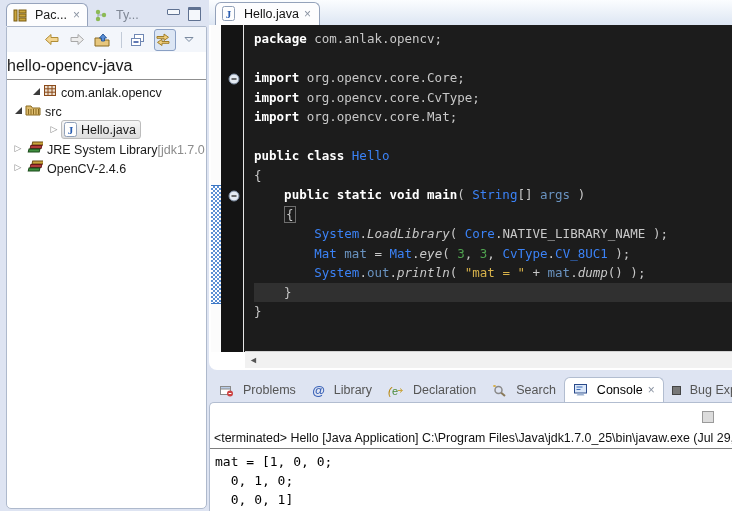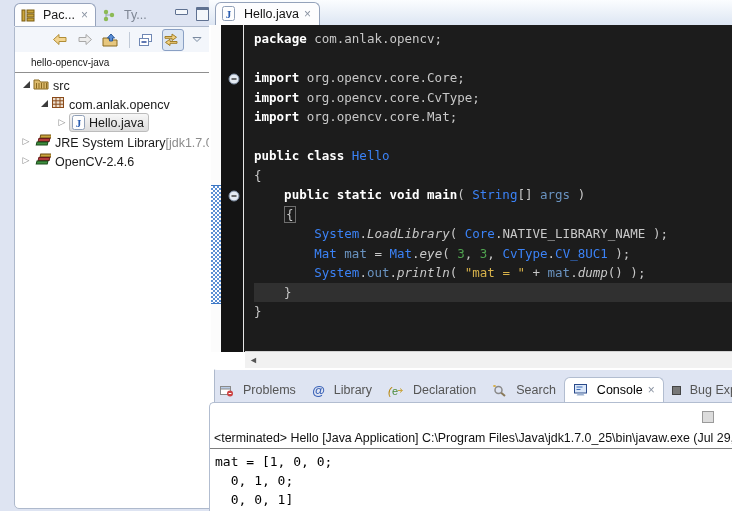--- a/index.html
+++ b/index.html
@@ -4,34 +4,34 @@
 <style>
   html,body{margin:0;padding:0}
   body{
     position:relative;width:732px;height:511px;overflow:hidden;
     background:#dee4f2;font-family:"Liberation Sans",sans-serif;
     -webkit-font-smoothing:antialiased;
   }
   .view{position:absolute}
 
   
-  #left-view{left:14px;top:0;width:201px;height:509px}
+  #left-view{left:6px;top:0;width:201px;height:509px}
   .tabrow{position:relative;height:26px;display:flex;align-items:flex-end;white-space:nowrap;overflow:hidden}
   .tab{display:inline-flex;align-items:center;gap:4px;padding:4px 7px 4px 6px;font-size:12.5px;color:#7f8795;border-radius:6px 6px 0 0;flex:none}
   .tab.active{background:#fdfdfe;border:1px solid #96a3bc;border-bottom:none;color:#1a1a1a}
   .tab .x{color:#8a93a2;font-size:12px;margin-left:2px;line-height:10px}
   .winbtns{position:absolute;top:7px;right:6px;display:flex;gap:8px;align-items:center}
   .btn-min{width:11px;height:4px;border:1px solid #5f7191;border-radius:1px;background:#f4f7fb;margin-top:-4px}
   .btn-max{width:11px;height:10px;border:1px solid #5f7191;border-top-width:3px;border-radius:1px;background:#f4f7fb}
   .panel-box{position:absolute;top:26px;left:0;right:0;bottom:0;background:#fff;border:1px solid #aeb9cc;border-radius:2px 2px 5px 5px;overflow:hidden}
   .ltoolbar{height:25px;background:#f3f6fb;display:flex;justify-content:flex-end;align-items:center;gap:5px;padding-right:5px}
   .tbtn{display:inline-flex;align-items:center;justify-content:center;width:20px;height:20px;border-radius:3px;flex:none}
   .tbtn.pressed{background:#dce6f4;border:1px solid #8aa0c4}
   .tsep{width:1px;height:16px;background:#c2cbd8;margin:0 2px;flex:none}
-  .proj-header{font-size:10px;color:#1a1a1a;padding:5px 4px 4px 16px;border-bottom:1px solid #8f8f8f}
+  .proj-header{font-size:16px;color:#1a1a1a;padding:5px 4px 4px 0;border-bottom:1px solid #8f8f8f}
   #tree{padding-top:2px}
   .trow{display:flex;align-items:center;height:19px;font-size:12.5px;color:#1a1a1a;white-space:nowrap;overflow:hidden}
   .arrowbox{width:14px;display:inline-flex;justify-content:center;flex:none}
   .arw-exp{width:0;height:0;border-left:7px solid transparent;border-bottom:7px solid #3c3c3c}
   .arw-col{color:#8a8a8a;font-size:9px;line-height:9px}
   .ticon{display:inline-flex;align-items:center;margin-right:4px;flex:none}
   .selbox{display:inline-flex;align-items:center;border:1px solid #bcbcbc;background:linear-gradient(#f7f7f7,#ddd);border-radius:3px;padding:1px 4px 1px 2px}
   .deco{color:#8b8b8b;}
 
   
@@ -152,41 +152,41 @@
         <span class="tbtn">
           <span class="ticon">
             <svg width="10" height="7">
               <path d="M1 1.5 h8 L5 5.5 Z" fill="#eef2f8" stroke="#7a8aa0"></path>
             </svg>
           </span>
         </span>
       </div>
     <div class="proj-header">hello-opencv-java</div>
     <div id="tree">
+        <div class="trow" style="padding-left: 22px;">
+          <span class="arrowbox">
+            <span class="arw-exp"></span>
+          </span>
+          <span><span class="ticon">
+              <svg width="14" height="13">
+                <rect x="1.5" y="1.5" width="11" height="10" fill="#ecdfcf" stroke="#8a4a1a"></rect>
+                <path d="M1.5 4.8 h11 M1.5 8.2 h11 M5 1.5 v10 M9 1.5 v10" stroke="#8a4a1a"></path>
+              </svg>
+            </span><span>com.anlak.opencv</span></span>
+        </div>
         <div class="trow" style="padding-left: 4px;">
           <span class="arrowbox">
             <span class="arw-exp"></span>
           </span>
           <span><span class="ticon">
               <svg width="16" height="13">
                 <path d="M1 3 h5 l1.5 2 H15 v7 H1 Z" fill="#dcba6c" stroke="#8a6a20"></path>
                 <path d="M3.5 6 v5.5 M6 6 v5.5 M8.5 6 v5.5 M11 6 v5.5 M13.5 6 v5.5" stroke="#8a6a20"></path>
               </svg>
             </span><span>src</span></span>
-        </div>
-        <div class="trow" style="padding-left: 22px;">
-          <span class="arrowbox">
-            <span class="arw-exp"></span>
-          </span>
-          <span><span class="ticon">
-              <svg width="14" height="13">
-                <rect x="1.5" y="1.5" width="11" height="10" fill="#ecdfcf" stroke="#8a4a1a"></rect>
-                <path d="M1.5 4.8 h11 M1.5 8.2 h11 M5 1.5 v10 M9 1.5 v10" stroke="#8a4a1a"></path>
-              </svg>
-            </span><span>com.anlak.opencv</span></span>
         </div>
         <div class="trow" style="padding-left: 40px;">
           <span class="arrowbox">
             <span class="arw-col">▷</span>
           </span>
           <span class="selbox">
             <span class="ticon">
               <svg width="13" height="15">
                 <rect x="0.5" y="0.5" width="12" height="14" rx="2" fill="#fefefe" stroke="#90a0b8"></rect>
                 <text x="6.5" y="11.5" font-size="11" font-weight="bold" fill="#2a5db0" text-anchor="middle" font-family="Liberation Serif,serif">J</text>

